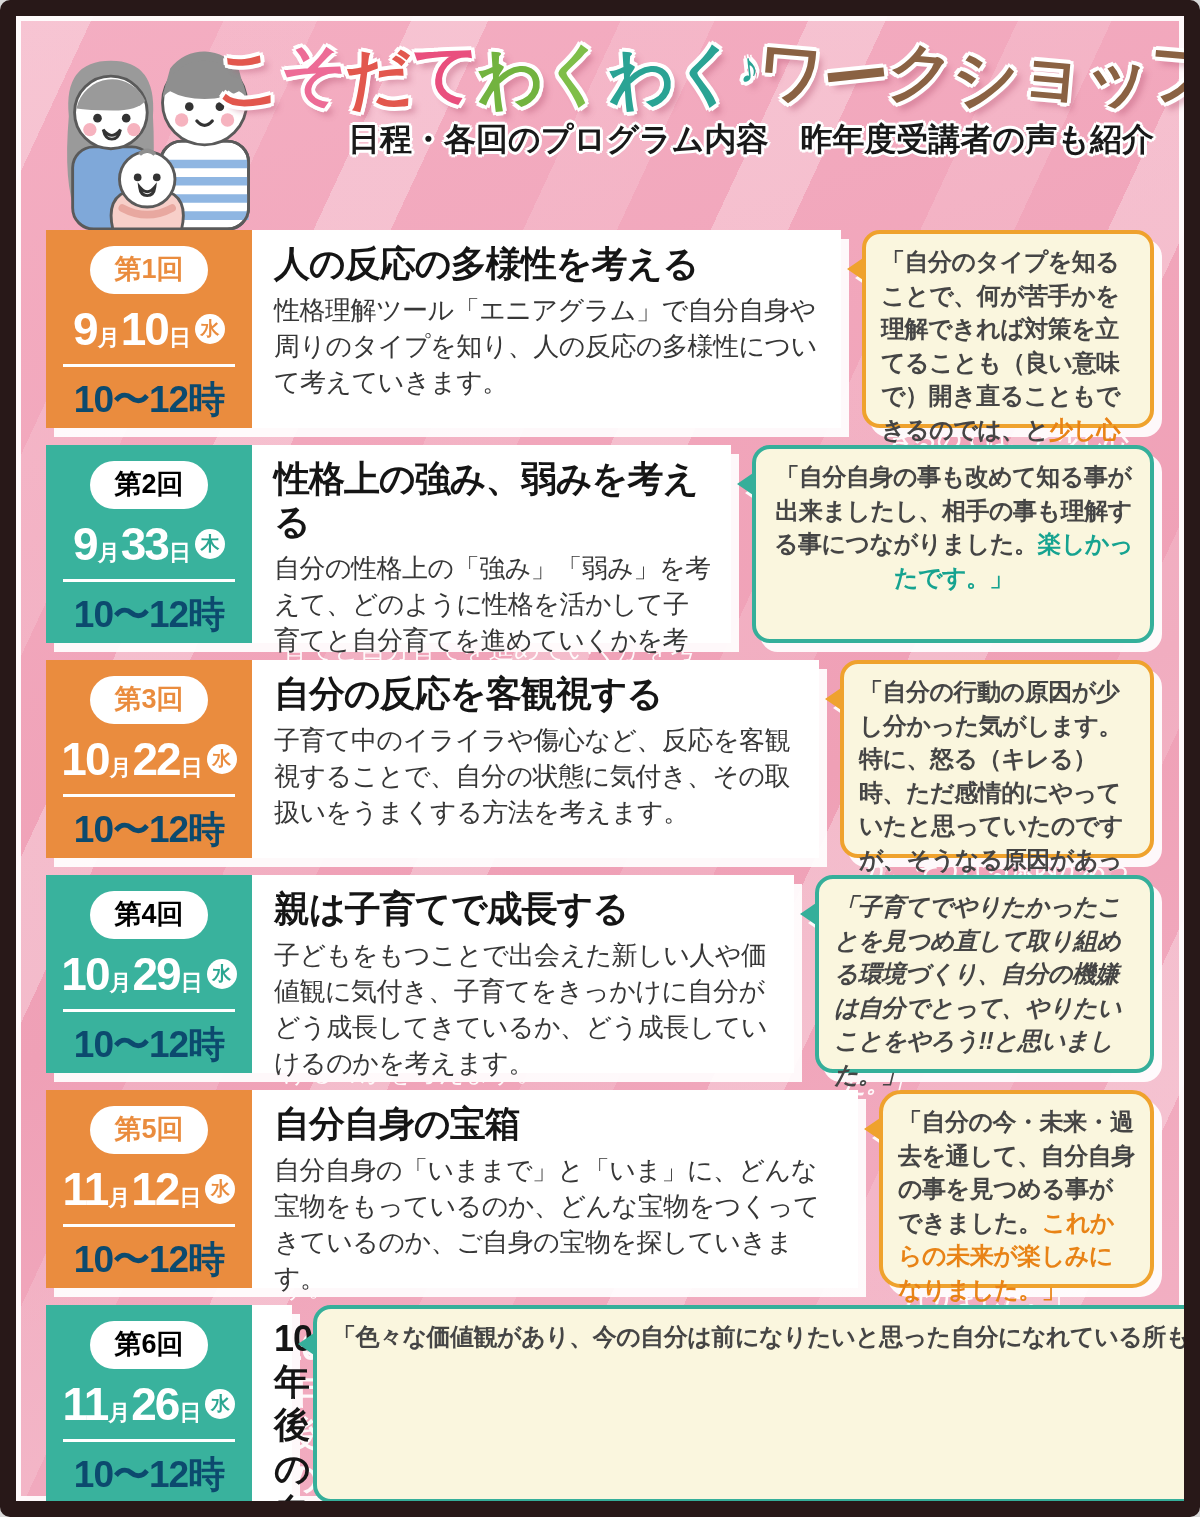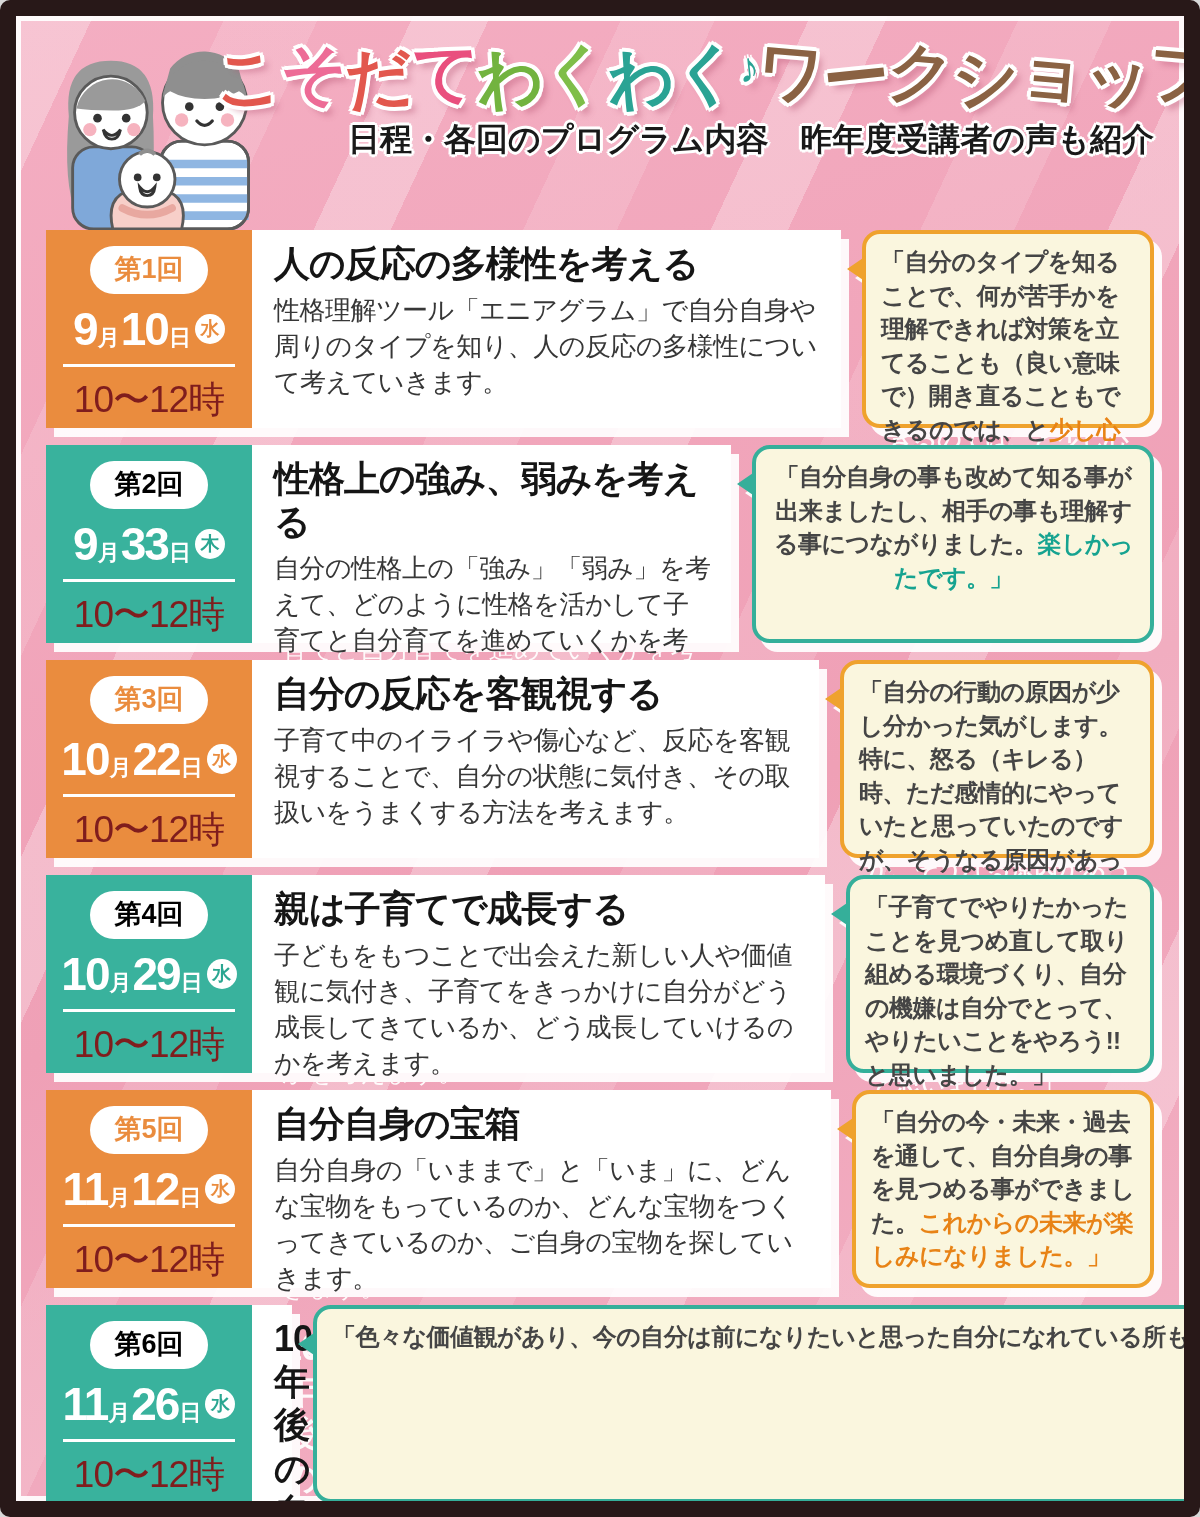--- a/index.html
+++ b/index.html
@@ -58,21 +58,21 @@
   .date{margin-top:12px;color:#fff;font-weight:900;white-space:nowrap;line-height:1;display:flex;align-items:baseline;}
   .date .num{font-size:46px;letter-spacing:-2px;}
   .date .unit{font-size:22px;padding:0 1px;}
   .date .wd{
     align-self:center;display:inline-flex;align-items:center;justify-content:center;
     width:30px;height:30px;border-radius:50%;background:#fff;font-size:19px;font-weight:900;margin-left:3px;
   }
   .session.orange .date .wd{color:#EA8C3E;}
   .session.teal   .date .wd{color:#2AA691;}
   .divider{width:172px;height:3px;background:#fff;margin:12px 0 8px 0;}
-  .time{color:#7f1d1d;font-size:37px;font-weight:400;letter-spacing:-1px;}
+  .time{color:#0c4a6e;font-size:37px;font-weight:700;letter-spacing:-1px;}
 
   .main{flex:1 1 auto;background:#fff;padding:12px 18px 8px 22px;box-sizing:border-box;min-width:0;}
   .stitle{margin:0;font-size:36px;font-weight:900;color:#151515;letter-spacing:-1px;line-height:1.2;}
   .desc{margin:8px 0 0 0;font-size:26px;color:#373737;line-height:1.38;font-weight:500;letter-spacing:-0.5px;}
 
   .bubble{
     position:relative;flex:0 0 auto;box-sizing:border-box;margin-left:21px;
     background:#FAF6DE;border-radius:18px;padding:11px 14px 8px 15px;
     font-size:24px;line-height:1.40;font-weight:600;color:#454545;letter-spacing:-0.5px;
   }
@@ -83,22 +83,22 @@
   .session.orange .tail{border-right:19px solid #EFA22D;}
   .session.teal   .tail{border-right:19px solid #35AF9A;}
   .hl{font-weight:700;}
   .session.orange .hl{color:#E88316;}
   .session.teal   .hl{color:#16A390;}
 
   .session:nth-child(1) .bubble{width:362px;}
   .session:nth-child(2) .bubble{width:292px;}
   .session:nth-child(3) .bubble{width:402px;text-align:center;}
   .session:nth-child(4) .bubble{width:314px;}
-  .session:nth-child(5) .bubble{width:308px;}
-  .session:nth-child(6) .bubble{width:302px;}
+  .session:nth-child(5) .bubble{width:339px;font-style:italic;}
+  .session:nth-child(6) .bubble{width:275px;border-radius:22px;}
 </style>
 </head>
 <body>
 
 <div class="page">
   <div class="inner">
 
     <header class="header">
       <svg class="family" viewBox="0 0 230 205" aria-hidden="true">
 

